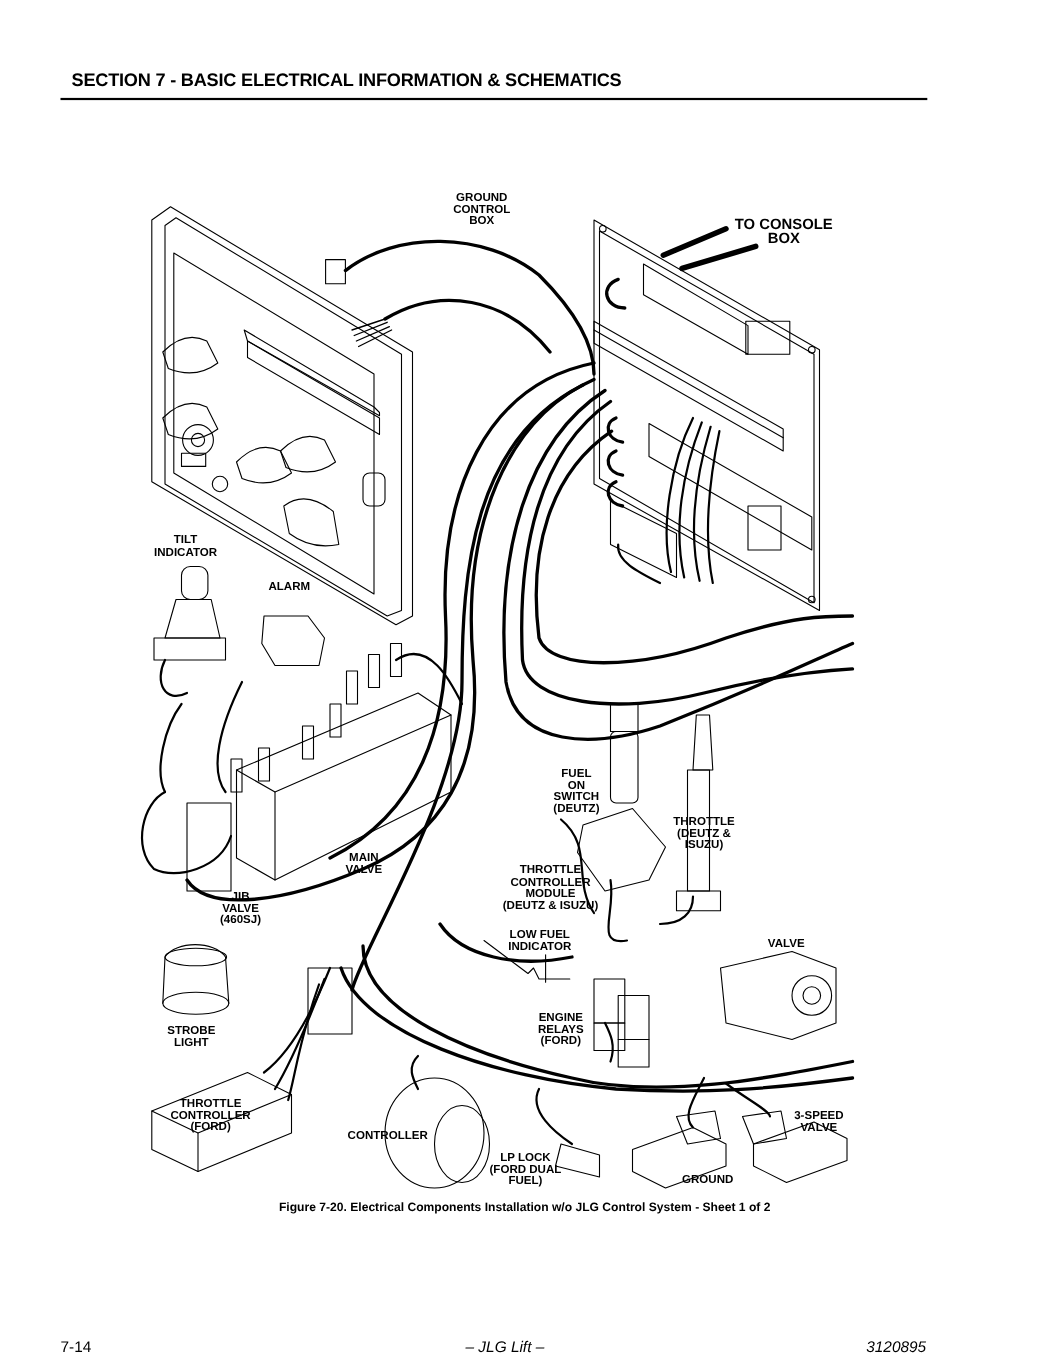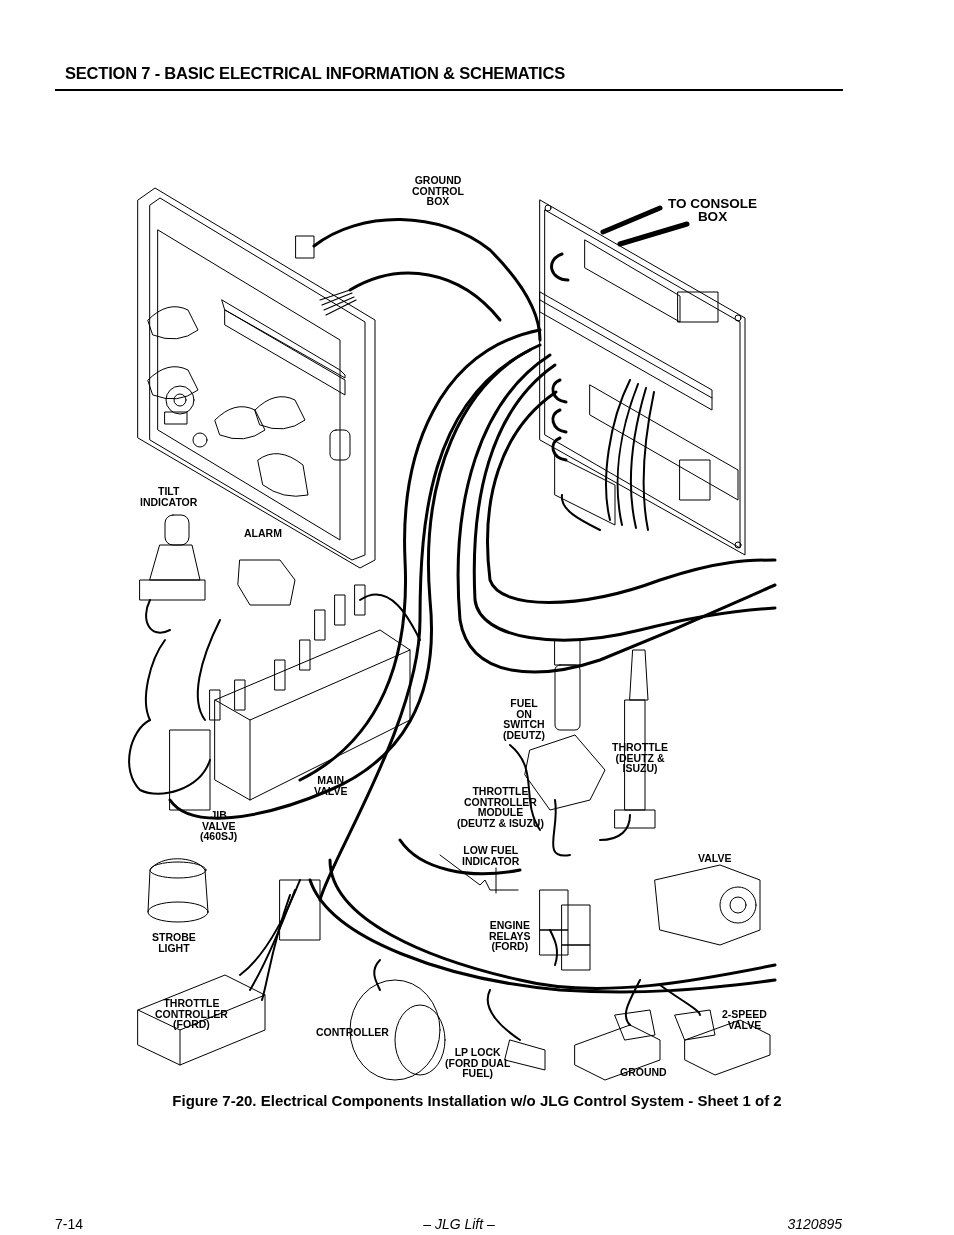--- a/index.html
+++ b/index.html
@@ -2,21 +2,21 @@
 <html><head>
 <meta charset="utf-8">
 <style>
   html,body{margin:0;padding:0;background:#fff;}
   body{width:954px;height:1235px;position:relative;overflow:hidden;font-family:"Liberation Sans",sans-serif;color:#000;}
   .hdr{position:absolute;left:65px;top:64px;font-size:16.5px;font-weight:bold;letter-spacing:-0.2px;}
   .hdr-rule{position:absolute;left:55px;top:89px;width:788px;height:2px;background:#000;}
   .fig{position:absolute;left:0;top:0;width:954px;height:1235px;}
   .lbl{position:absolute;font-weight:bold;font-size:10.5px;line-height:10.5px;text-align:center;white-space:pre;}
   .lbl.big{font-size:13.5px;line-height:13px;}
-  .caption{position:absolute;left:0;width:954px;top:1092px;text-align:center;font-weight:bold;font-size:15px;}
+  .caption{position:absolute;left:0;width:954px;top:1092px;text-align:center;font-weight:bold;font-size:11px;}
   .ftr{position:absolute;top:1172px;font-size:14px;font-style:italic;margin-top:44px;}
   .ftr.left{left:55px;font-style:normal;}
   .ftr.center{left:0;width:918px;text-align:center;}
   .ftr.right{right:112px;}
 </style>
 </head>
 <body>
 
 <div class="hdr">SECTION 7 - BASIC ELECTRICAL INFORMATION &amp; SCHEMATICS</div>
 <div class="hdr-rule"></div>
@@ -242,20 +242,20 @@
 RELAYS
 (FORD)</div>
 <div class="lbl" style="left:155px;top:998px;">THROTTLE
 CONTROLLER
 (FORD)</div>
 <div class="lbl" style="left:316px;top:1027px;">CONTROLLER</div>
 <div class="lbl" style="left:445px;top:1047px;">LP LOCK
 (FORD DUAL
 FUEL)</div>
 <div class="lbl" style="left:620px;top:1067px;">GROUND</div>
-<div class="lbl" style="left:722px;top:1009px;">2-SPEED
+<div class="lbl" style="left:722px;top:1009px;">3-SPEED
 VALVE</div>
 
 <div class="caption">Figure 7-20.  Electrical Components Installation w/o JLG Control System - Sheet 1 of 2</div>
 
 <div class="ftr left">7-14</div>
 <div class="ftr center">– JLG Lift –</div>
 <div class="ftr right">3120895</div>
 
 </body></html>

